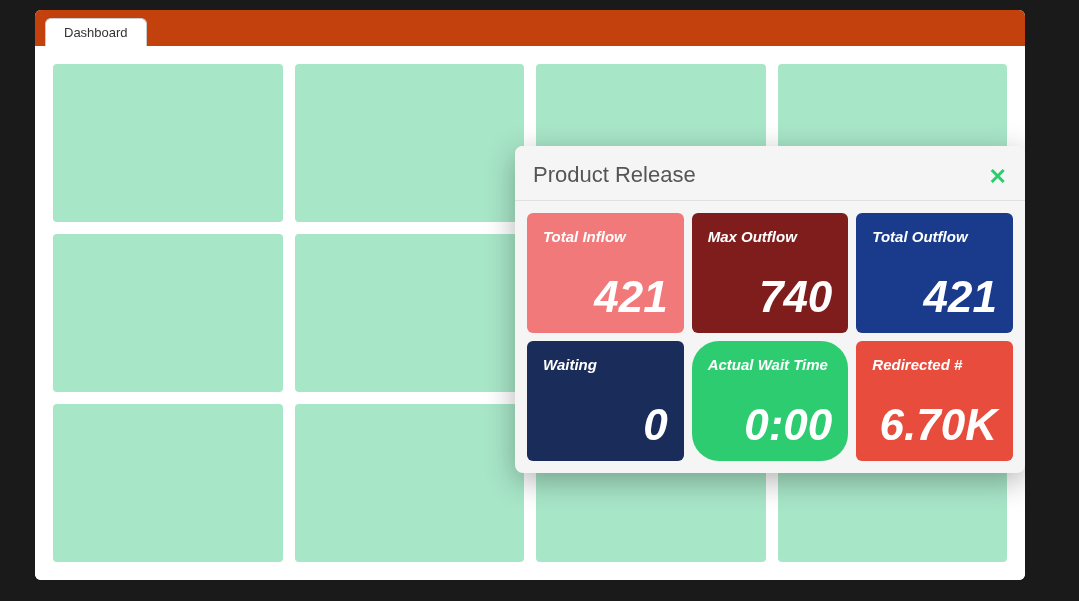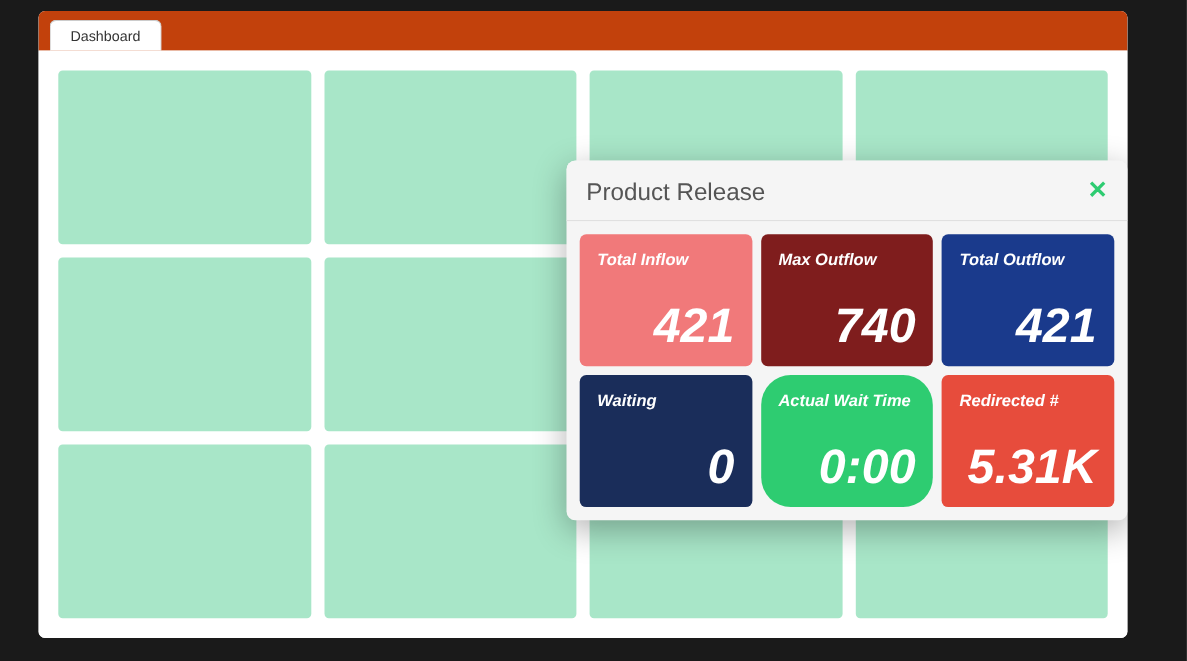--- a/index.html
+++ b/index.html
@@ -73,21 +73,21 @@
       box-shadow: 0 8px 30px rgba(0,0,0,0.3);
       overflow: hidden;
       z-index: 10;
     }
 
     .modal-header {
       background: #f5f5f5;
       padding: 16px 18px 12px;
       display: flex;
       justify-content: space-between;
-      align-items: flex-start;
+      align-items: flex-end;
       border-bottom: 1px solid #e0e0e0;
     }
 
     .modal-title {
       font-size: 22px;
       color: #555;
       font-weight: 400;
     }
 
     .modal-close {
@@ -190,19 +190,19 @@
           <span class="stat-card-value">0</span>
         </div>
 
         <div class="stat-card card-actualwait">
           <span class="stat-card-label">Actual Wait Time</span>
           <span class="stat-card-value">0:00</span>
         </div>
 
         <div class="stat-card card-redirected">
           <span class="stat-card-label">Redirected #</span>
-          <span class="stat-card-value">5.31K</span>
+          <span class="stat-card-value">6.70K</span>
         </div>
 
       </div>
     </div>
   </div>
 </div>
 
 </body></html>

